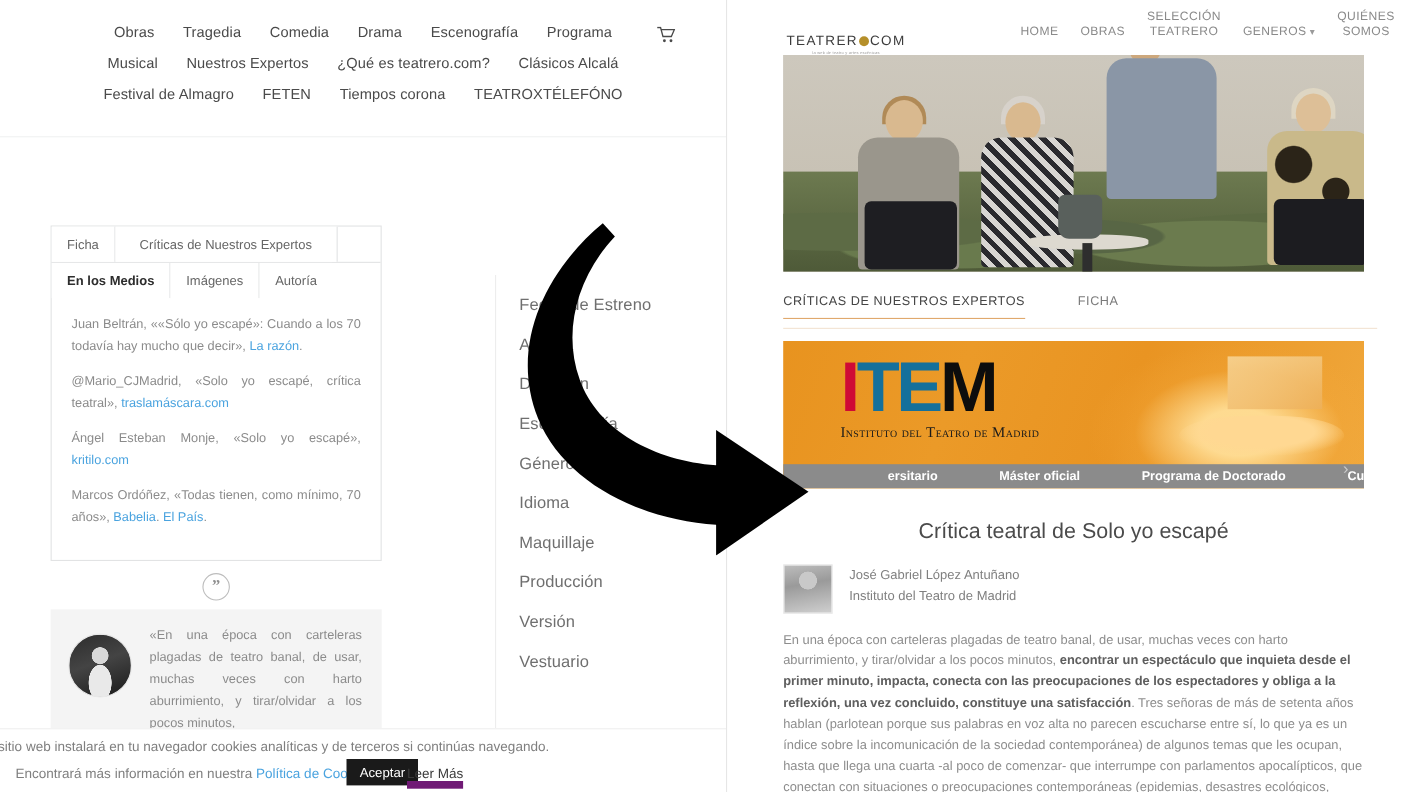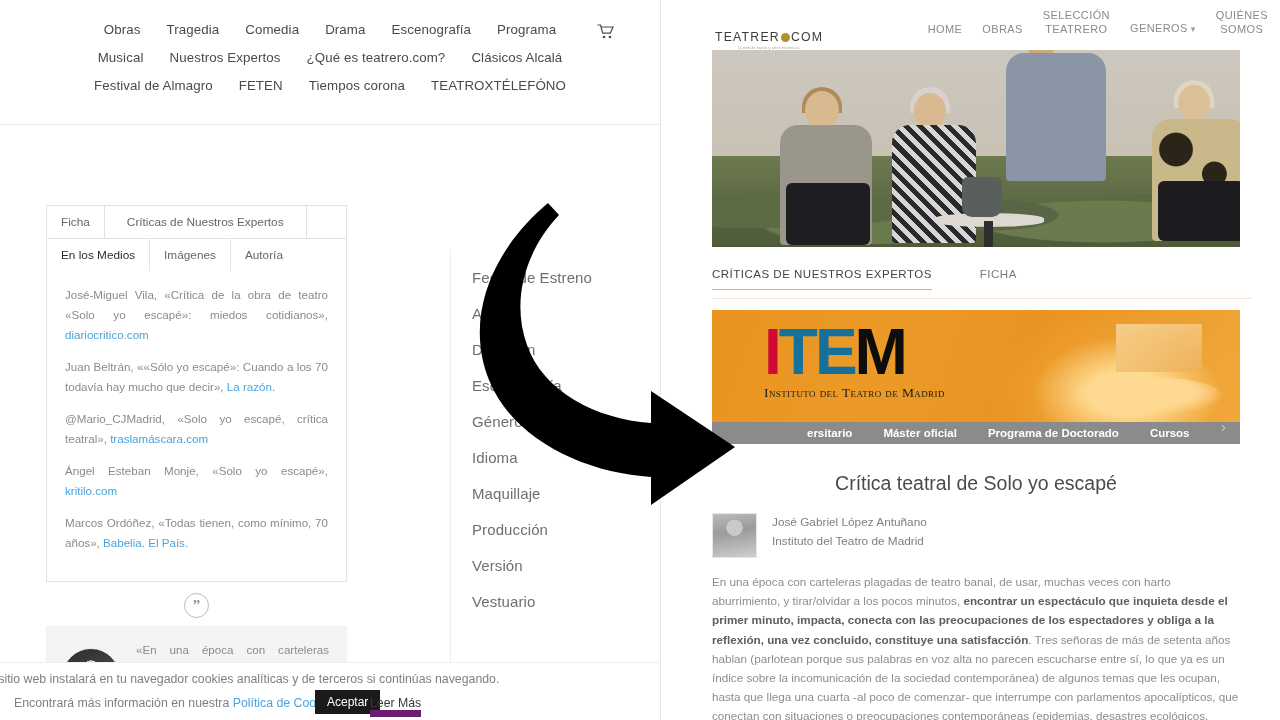--- a/index.html
+++ b/index.html
@@ -57,21 +57,21 @@
   .left-col { position:absolute; left:46px; top:80px; width:301px; }
 
   .tabs-outer { border:1px solid #e2e3e4; background:#fff; }
   .tabrow { display:flex; }
   .tabrow.top { border-bottom:1px solid #e2e3e4; }
   .tab {
     font-size:11.8px; color:#666; padding:9px 14px; white-space:nowrap;
     border-right:1px solid #e2e3e4; background:#fff;
   }
   .tab.wide { padding-left:22px; padding-right:22px; }
-  .tab.active { color:#2d2d2d; font-weight:400; }
+  .tab.active { color:#2d2d2d; font-weight:700; }
   .tabrow.sub .tab { border-right:1px solid #e2e3e4; }
   .tabrow.sub .tab:last-child { border-right:none; }
 
   .media-list { padding:14px 18px 16px 18px; }
   .media-item {
     font-size:11.6px; line-height:20px; color:#8b8b8b; text-align:justify;
     margin-bottom:12px;
   }
   .media-item a, .lnk { color:#4aa3df; text-decoration:none; }
 
@@ -226,21 +226,21 @@
   .ib-letters { font-family:"Liberation Sans", sans-serif; font-weight:700; font-size:64px; letter-spacing:-3px; }
   .ib-I { color:#cf0a35; }
   .ib-TE { color:#15709b; }
   .ib-M { color:#0d0d0d; }
   .ib-sub {
     font-family:"Liberation Serif", serif; font-size:13.5px; color:#1a1a1a;
     letter-spacing:.4px; margin-top:2px; font-variant: small-caps;
   }
   .ib-navbar {
     position:absolute; left:0; right:0; bottom:0; height:22px;
-    background:#8b8b8b; display:flex; align-items:center; gap:31px; padding-left:95px;
+    background:#8b8b8b; display:flex; align-items:center; gap:56px; padding-left:95px;
   }
   .ib-navitem { color:#fff; font-size:11.5px; font-weight:700; white-space:nowrap; }
   .ib-arrow {
     position:absolute; right:14px; top:108px; color:rgba(255,255,255,.55); font-size:15px;
   }
 
   .article-title {
     position:absolute; left:712px; top:472px; width:528px; text-align:center;
     font-size:19.5px; color:#4b4b4b; font-weight:400;
   }
@@ -320,23 +320,20 @@
             <div class="tab">Ficha</div>
             <div class="tab wide">Críticas de Nuestros Expertos</div>
           </div>
           <div class="tabrow sub">
             <div class="tab active">En los Medios</div>
             <div class="tab">Imágenes</div>
             <div class="tab">Autoría</div>
           </div>
 
           <div class="media-list">
-            <div class="media-item">
-              <span>José-Miguel Vila, «Crítica de la obra de teatro «Solo yo escapé»: miedos cotidianos», </span><span class="lnk">diariocritico.com</span>
-            </div>
             <div class="media-item">
               <span>Juan Beltrán, ««Sólo yo escapé»: Cuando a los 70 todavía hay mucho que decir», </span><span class="lnk">La razón</span><span>.</span>
             </div>
             <div class="media-item">
               <span>@Mario_CJMadrid, «Solo yo escapé, crítica teatral», </span><span class="lnk">traslamáscara.com</span>
             </div>
             <div class="media-item">
               <span>Ángel Esteban Monje, «Solo yo escapé», </span><span class="lnk">kritilo.com</span>
             </div>
             <div class="media-item">

